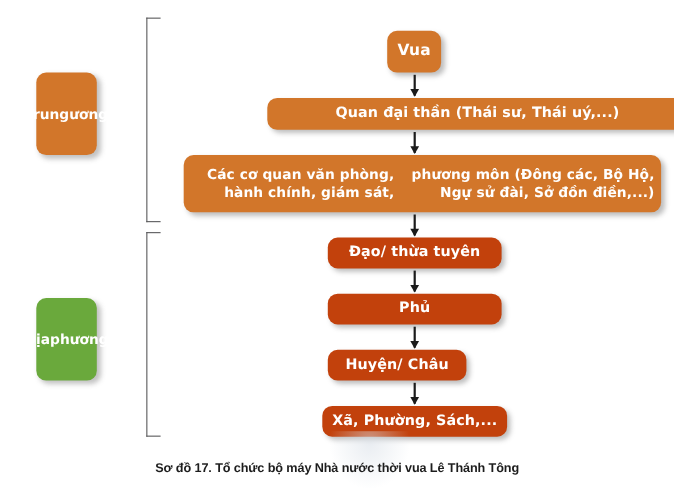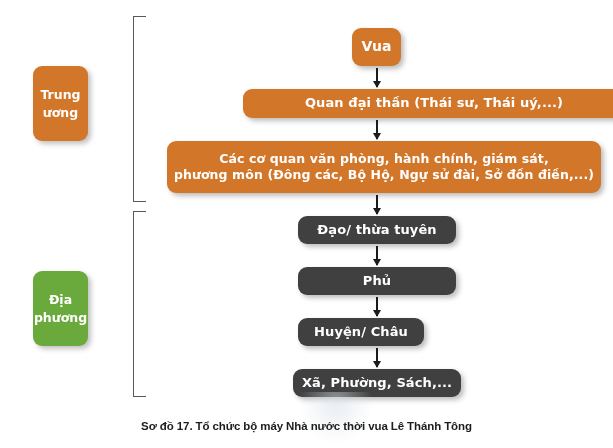--- a/index.html
+++ b/index.html
@@ -38,30 +38,30 @@
     line-height: 1.28;
     letter-spacing: 0.1px;
     box-shadow: 3px 3px 5px rgba(120,120,120,0.48);
     padding: 2px 6px;
   }
   .node.orange {
     background: #d2762a;
     text-align: right;
   }
   .node.green {
-    background: #404040;
+    background: #c2410c;
   }
 
   
   .side-label {
     position: absolute;
     box-sizing: border-box;
     border-radius: 9px;
     display: flex;
-    flex-direction: column;
+    flex-direction: row;
     align-items: center;
     justify-content: center;
     color: #ffffff;
     font-weight: bold;
     font-size: 12.5px;
     line-height: 1.38;
     text-align: center;
     box-shadow: 3px 3px 5px rgba(120,120,120,0.45);
   }
   .side-label.orange { background: #d2762a; }
@@ -155,21 +155,21 @@
 
   <div class="node orange" style="left:243px; top:89px; width:382px; height:29px; font-size:13px;">
     <span>Quan đại thần (Thái sư, Thái uý,...)</span>
   </div>
 
   <div class="arrow" style="left:376px; top:120px; height:19px;">
     <div class="shaft"></div>
       <div class="head"></div>
   </div>
 
-  <div class="node orange" style="left:167px; top:141px; width:434px; height:52px; font-size:12.5px; flex-direction:column;">
+  <div class="node orange" style="left:167px; top:141px; width:434px; height:52px; font-size:12.5px; flex-direction:row;">
     <span>Các cơ quan văn phòng, hành chính, giám sát,</span>
     <span>phương môn (Đông các, Bộ Hộ, Ngự sử đài, Sở đồn điền,...)</span>
   </div>
 
   <div class="arrow" style="left:376px; top:195px; height:19px;">
     <div class="shaft"></div>
       <div class="head"></div>
   </div>
 
   <div class="node green" style="left:298px; top:216px; width:158px; height:28px; font-size:13px;">

